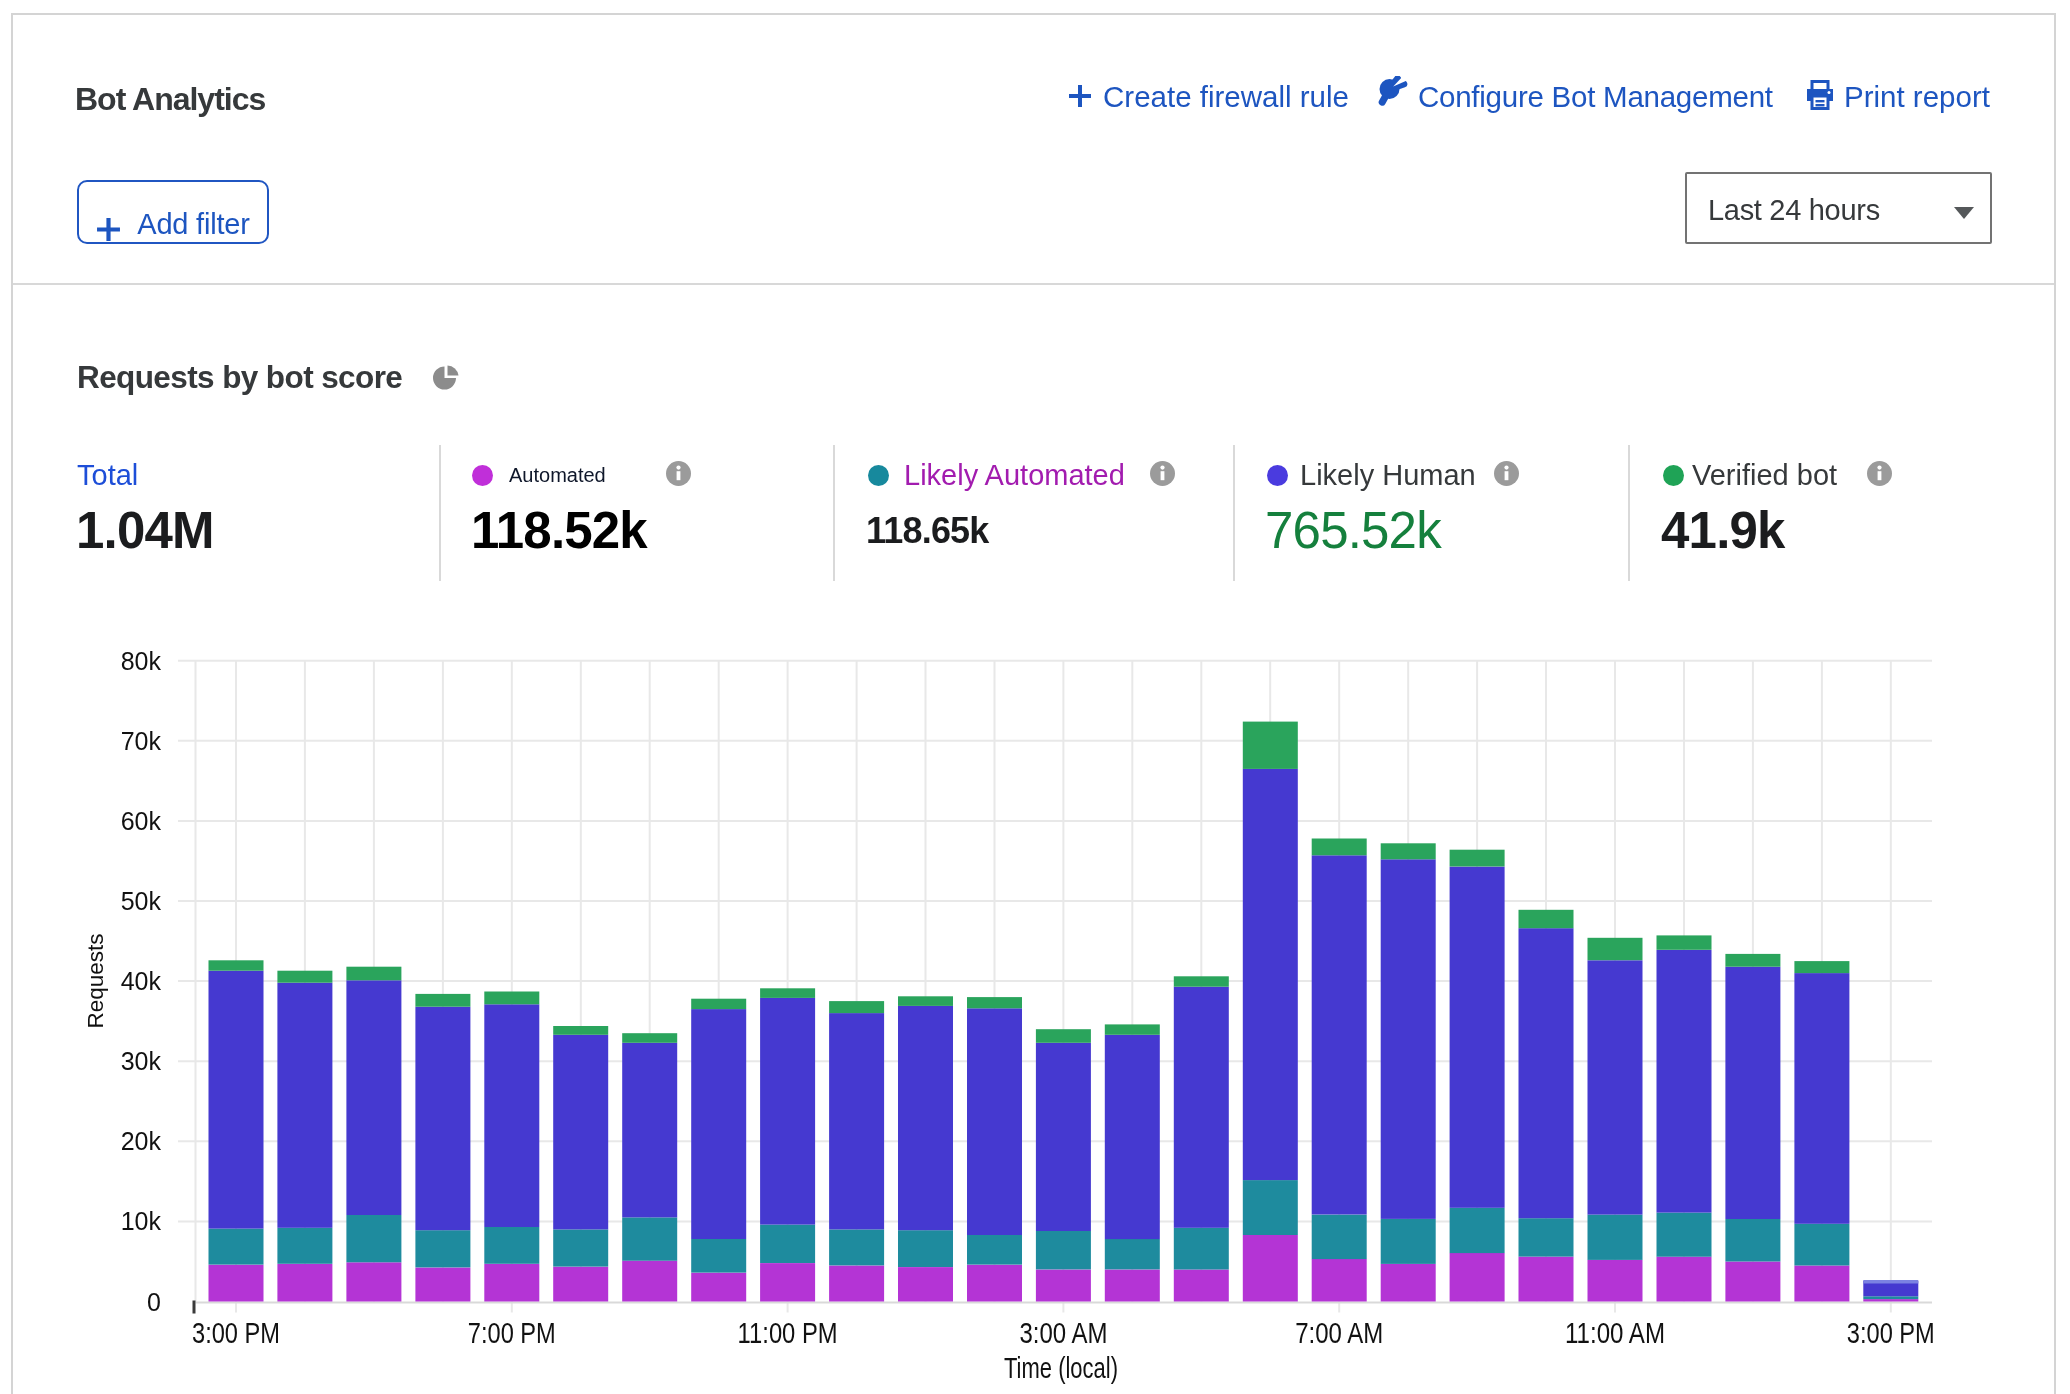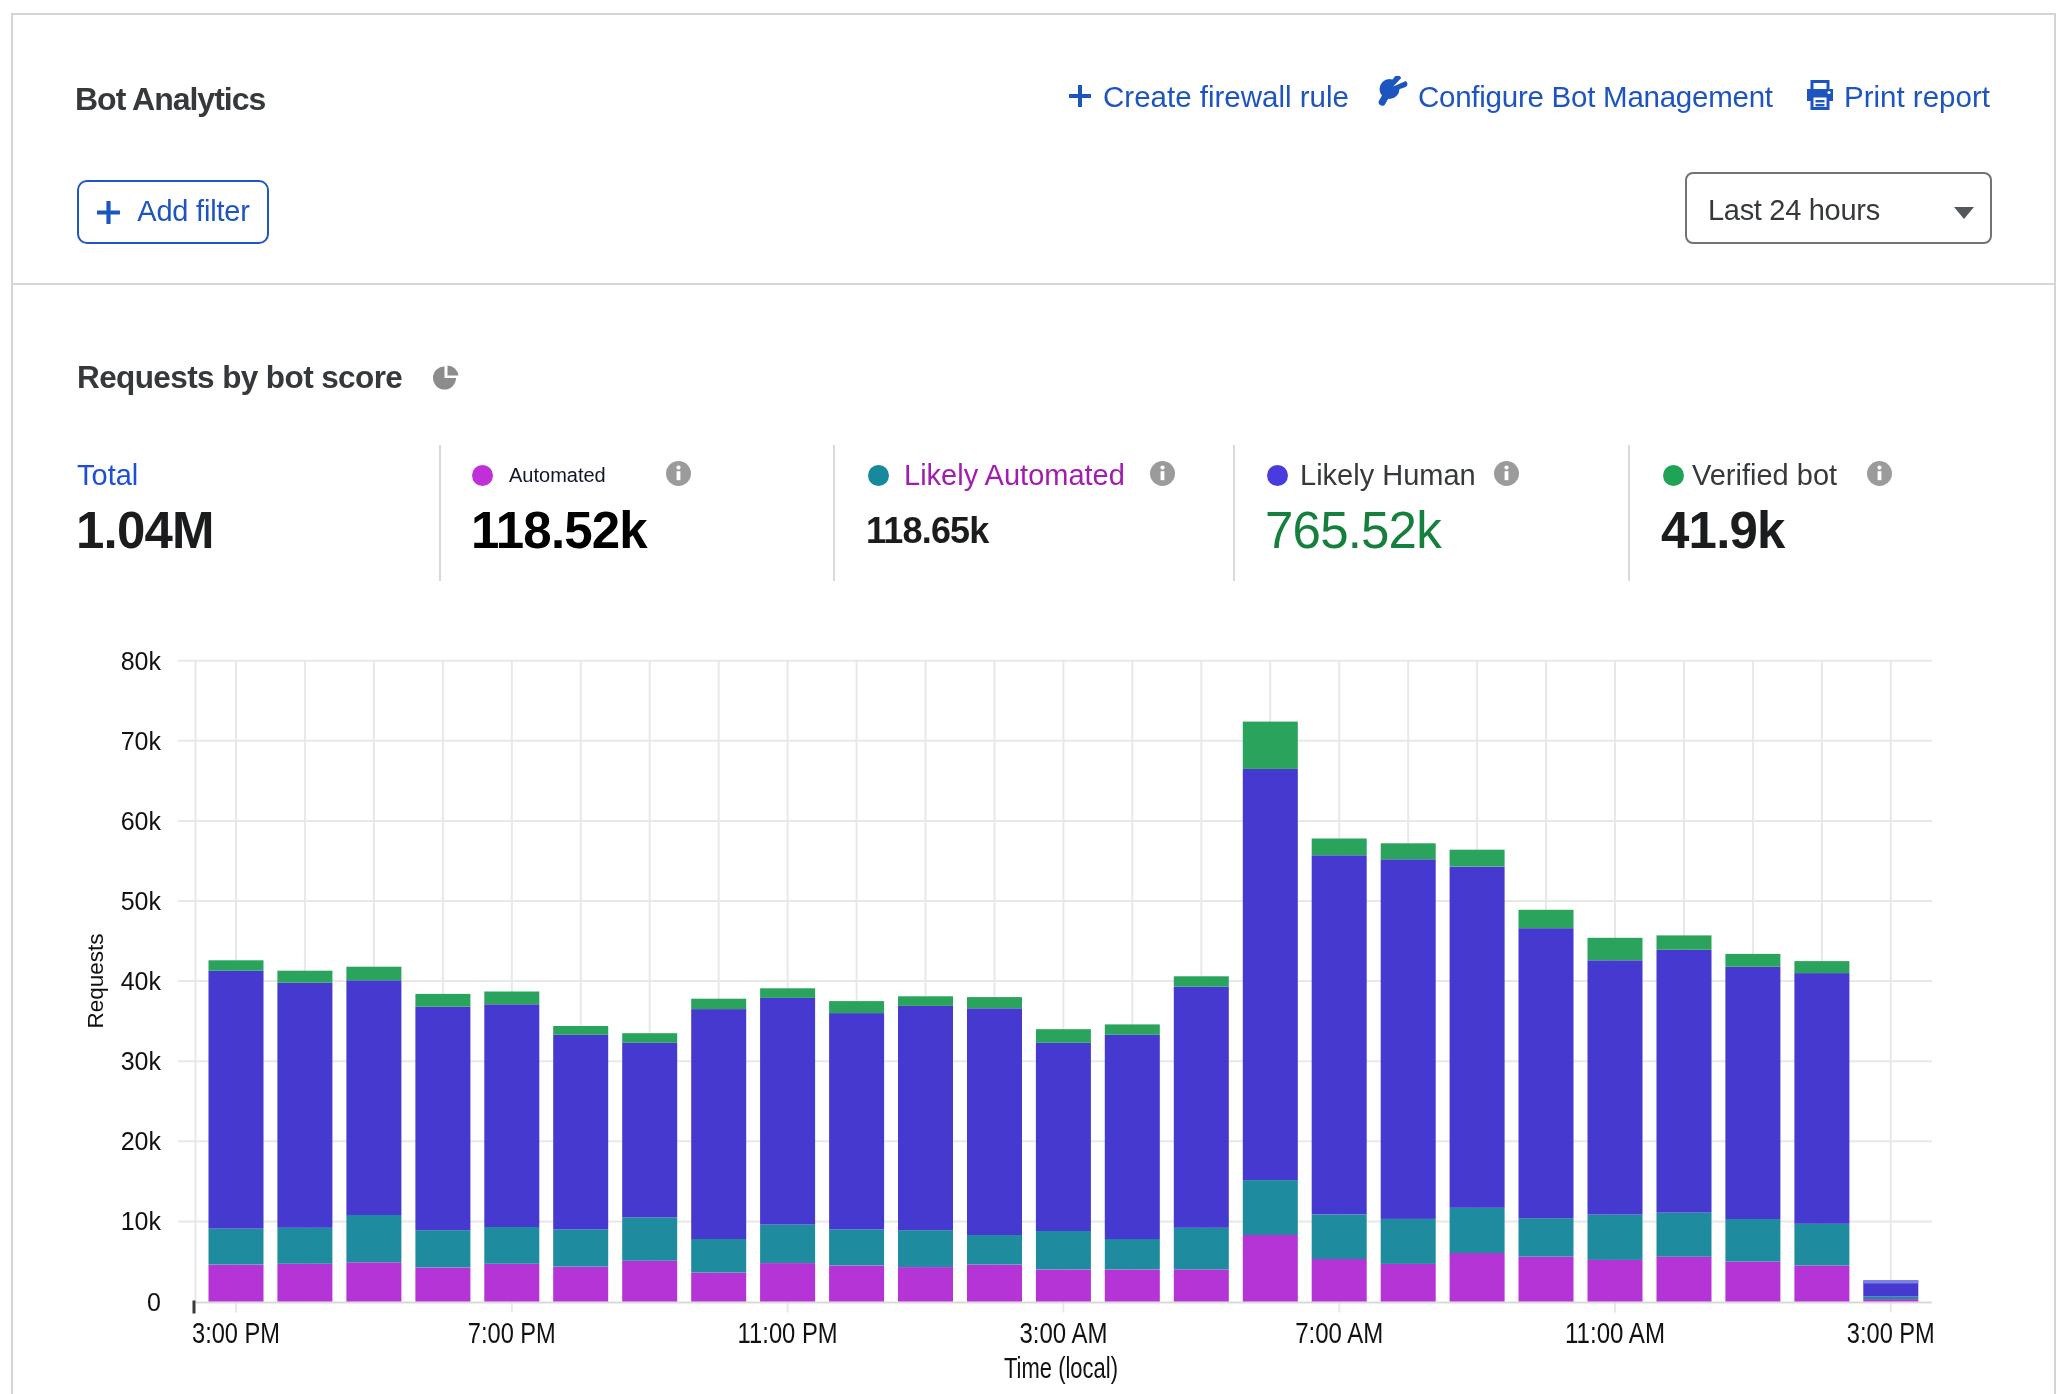--- a/index.html
+++ b/index.html
@@ -27,28 +27,28 @@
 <div class="abs" style="left:1805px;top:80px"><svg width="30" height="30" viewBox="0 0 30 30">
 <rect x="7" y="1.5" width="16" height="9" fill="none" stroke="#1d55c0" stroke-width="3"></rect>
 <path d="M2 9h26v12h-5v-5H7v5H2z" fill="#1d55c0"></path>
 <circle cx="24" cy="12.6" r="1.5" fill="#fff"></circle>
 <rect x="7" y="16" width="16" height="12.5" fill="none" stroke="#1d55c0" stroke-width="3"></rect>
 <rect x="10.5" y="20" width="9" height="2.4" fill="#1d55c0"></rect>
 <rect x="10.5" y="24" width="9" height="2.4" fill="#1d55c0"></rect>
 </svg></div>
 <div class="abs" style="left:1844px;top:79px;font-size:29.5px;line-height:35px;color:#1d55c0">Print report</div>
 
-<div class="abs" style="left:77px;top:180px;width:192px;height:64px;border:2px solid #2056c2;border-radius:10px;display:flex;align-items:center;justify-content:center;gap:16px">
+<div class="abs" style="left:77px;top:180px;width:192px;height:64px;border:2px solid #2056c2;border-radius:10px;display:flex;align-items:flex-end;justify-content:center;gap:16px">
   <svg width="25" height="25" viewBox="0 0 24 24">
       <path d="M10 1h4v9h9v4h-9v9h-4v-9H1v-4h9z" fill="#1d55c0"></path>
     </svg>
     <span style="font-size:29px;color:#1d55c0;position:relative;top:-1px;letter-spacing:-0.2px">Add filter</span>
 </div>
 
-<div class="abs" style="left:1685px;top:172px;width:307px;height:72px;border:2px solid #737373;border-radius:8px">
+<div class="abs" style="left:1685px;top:172px;width:307px;height:72px;border:2px solid #737373;border-radius:2px">
   <span style="position:absolute;left:21px;top:19px;font-size:29px;line-height:35px;color:#36393b;letter-spacing:-0.3px">Last 24 hours</span>
   <span style="position:absolute;right:16px;top:33px;width:0;height:0;border-left:10.5px solid transparent;border-right:10.5px solid transparent;border-top:12px solid #55585a"></span>
 </div>
 
 <div class="abs" style="left:77px;top:358px;font-size:31.5px;line-height:38px;font-weight:bold;color:#36393b;letter-spacing:-0.6px">Requests by bot score</div>
 <div class="abs" style="left:432px;top:364px"><svg width="28" height="28" viewBox="0 0 28 28">
 <path d="M12.5 2.5 A 11.5 11.5 0 1 0 24 14 L 12.5 14 Z" fill="#8c8c8c"></path>
 <path d="M15.5 1.5 A 11.5 11.5 0 0 1 26.5 11.5 L 15.5 11.5 Z" fill="#8c8c8c"></path>
 </svg></div>
 

